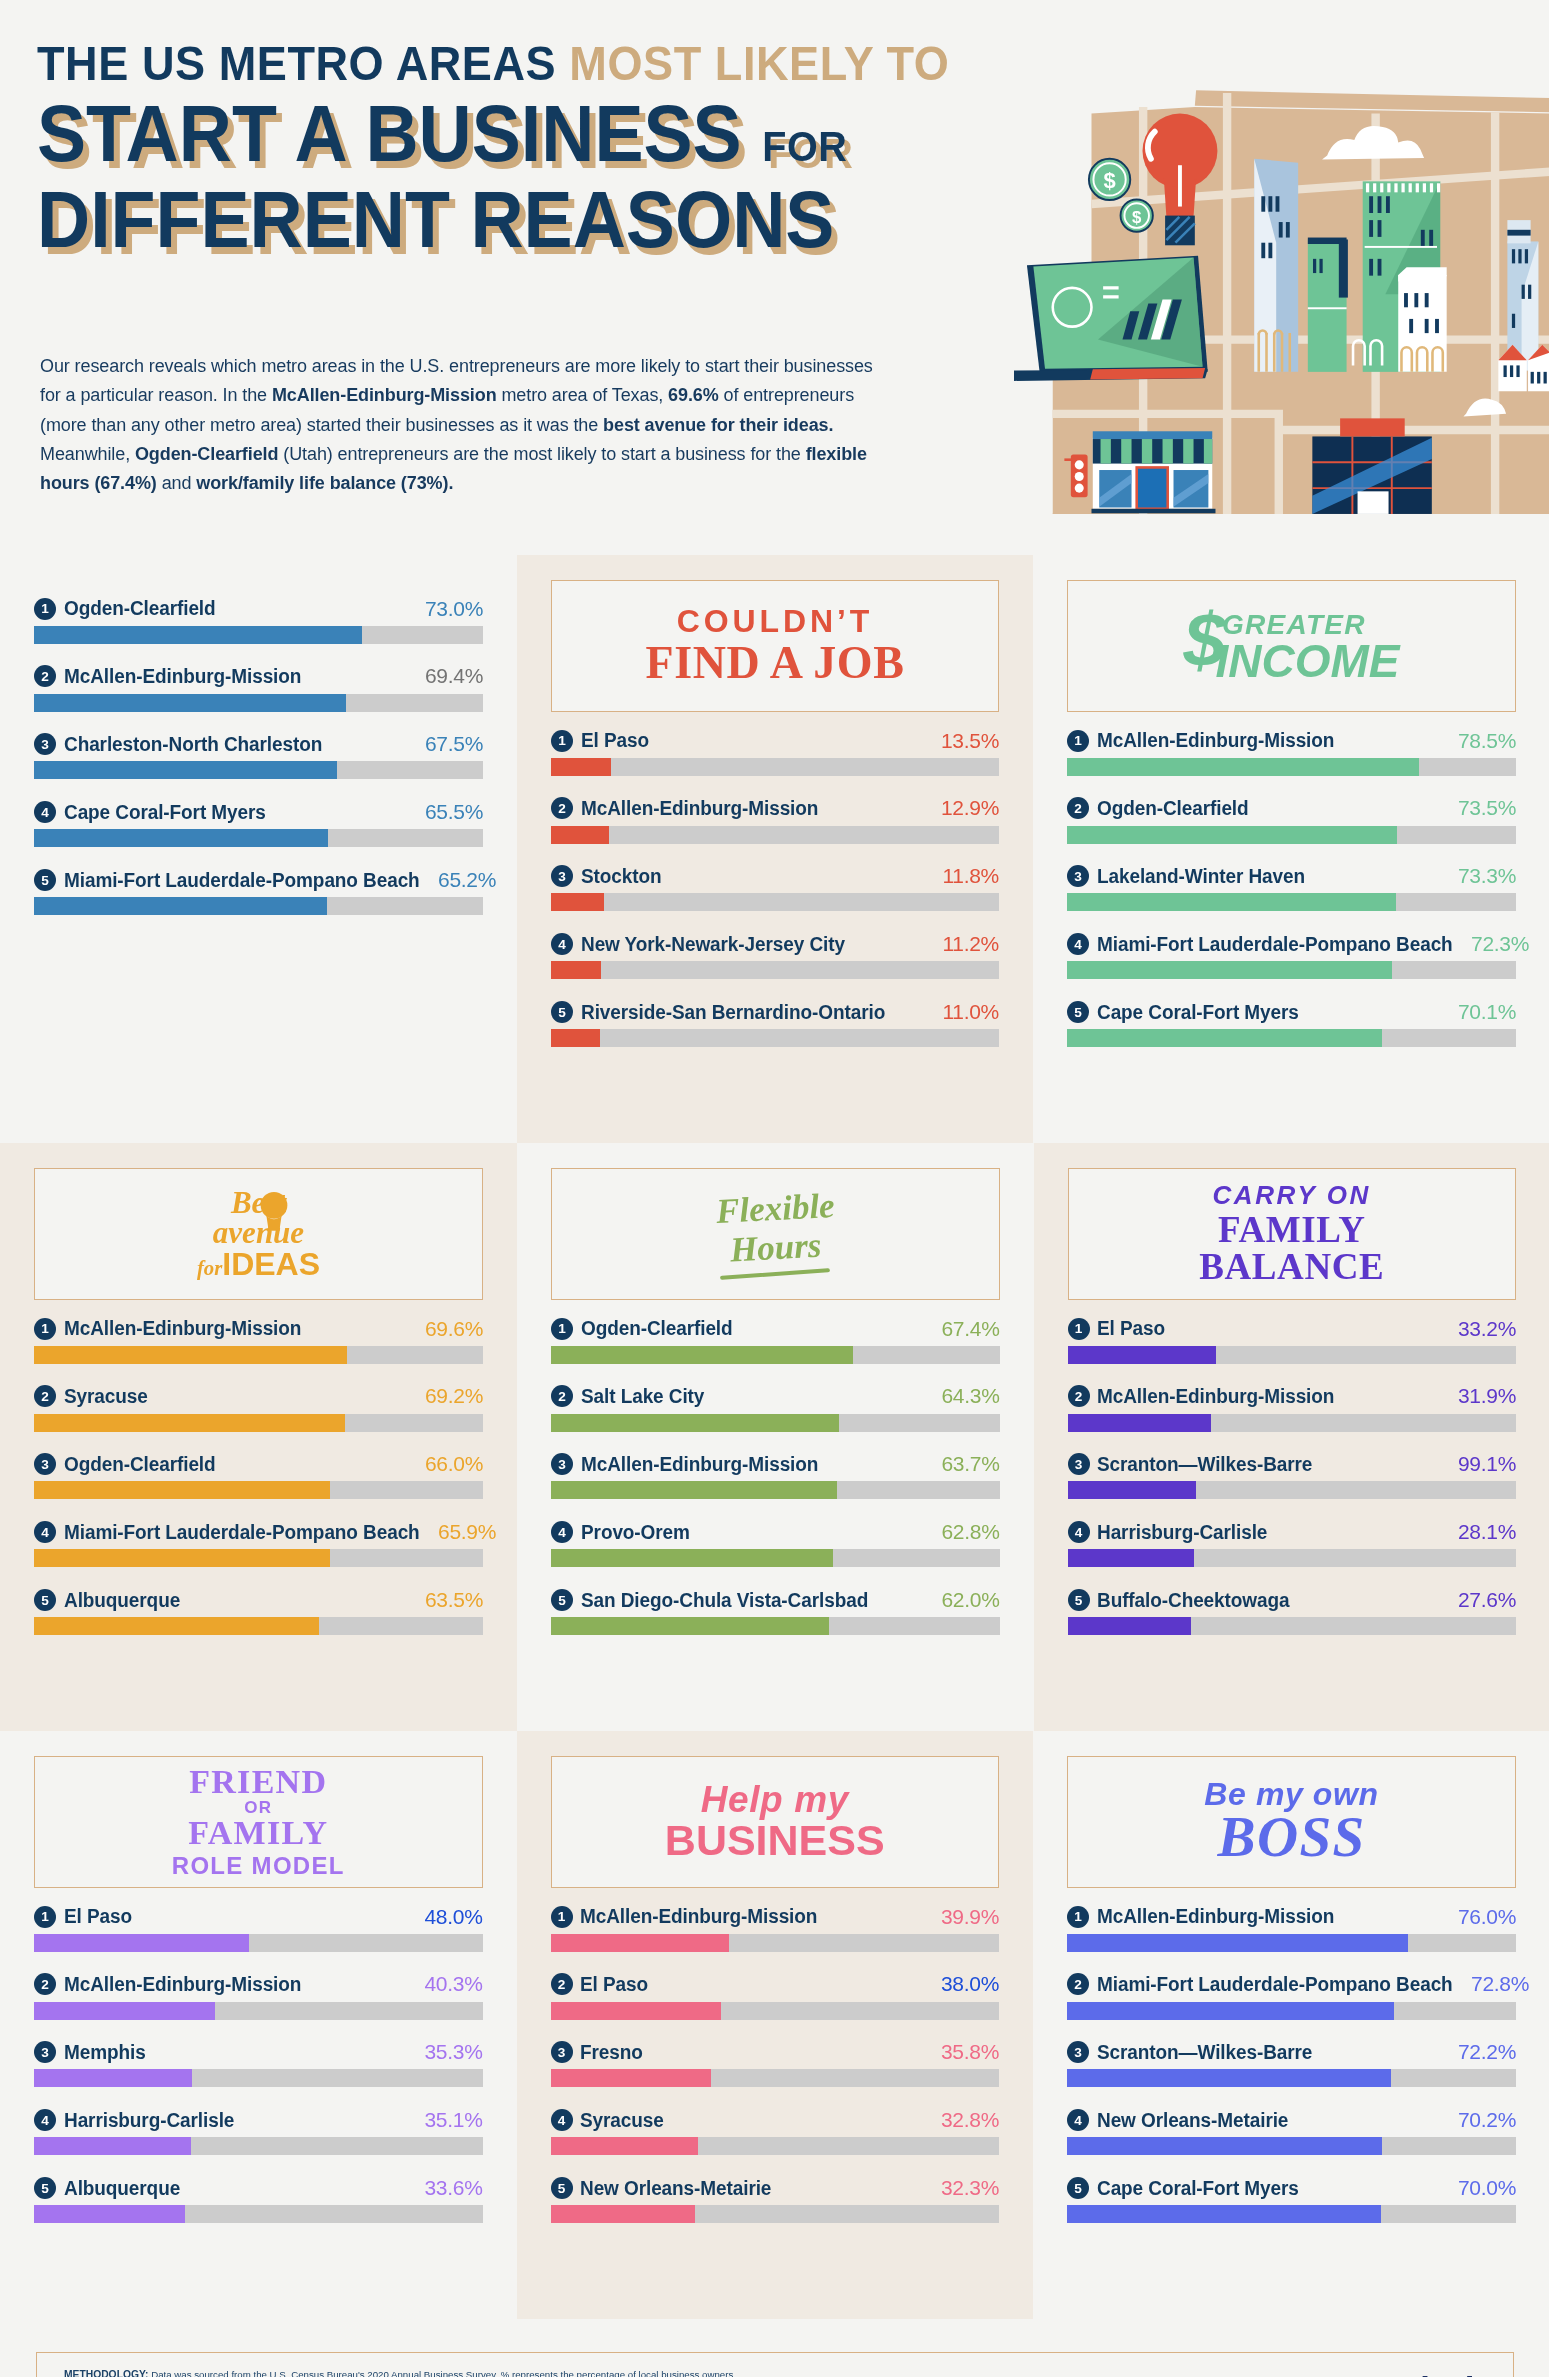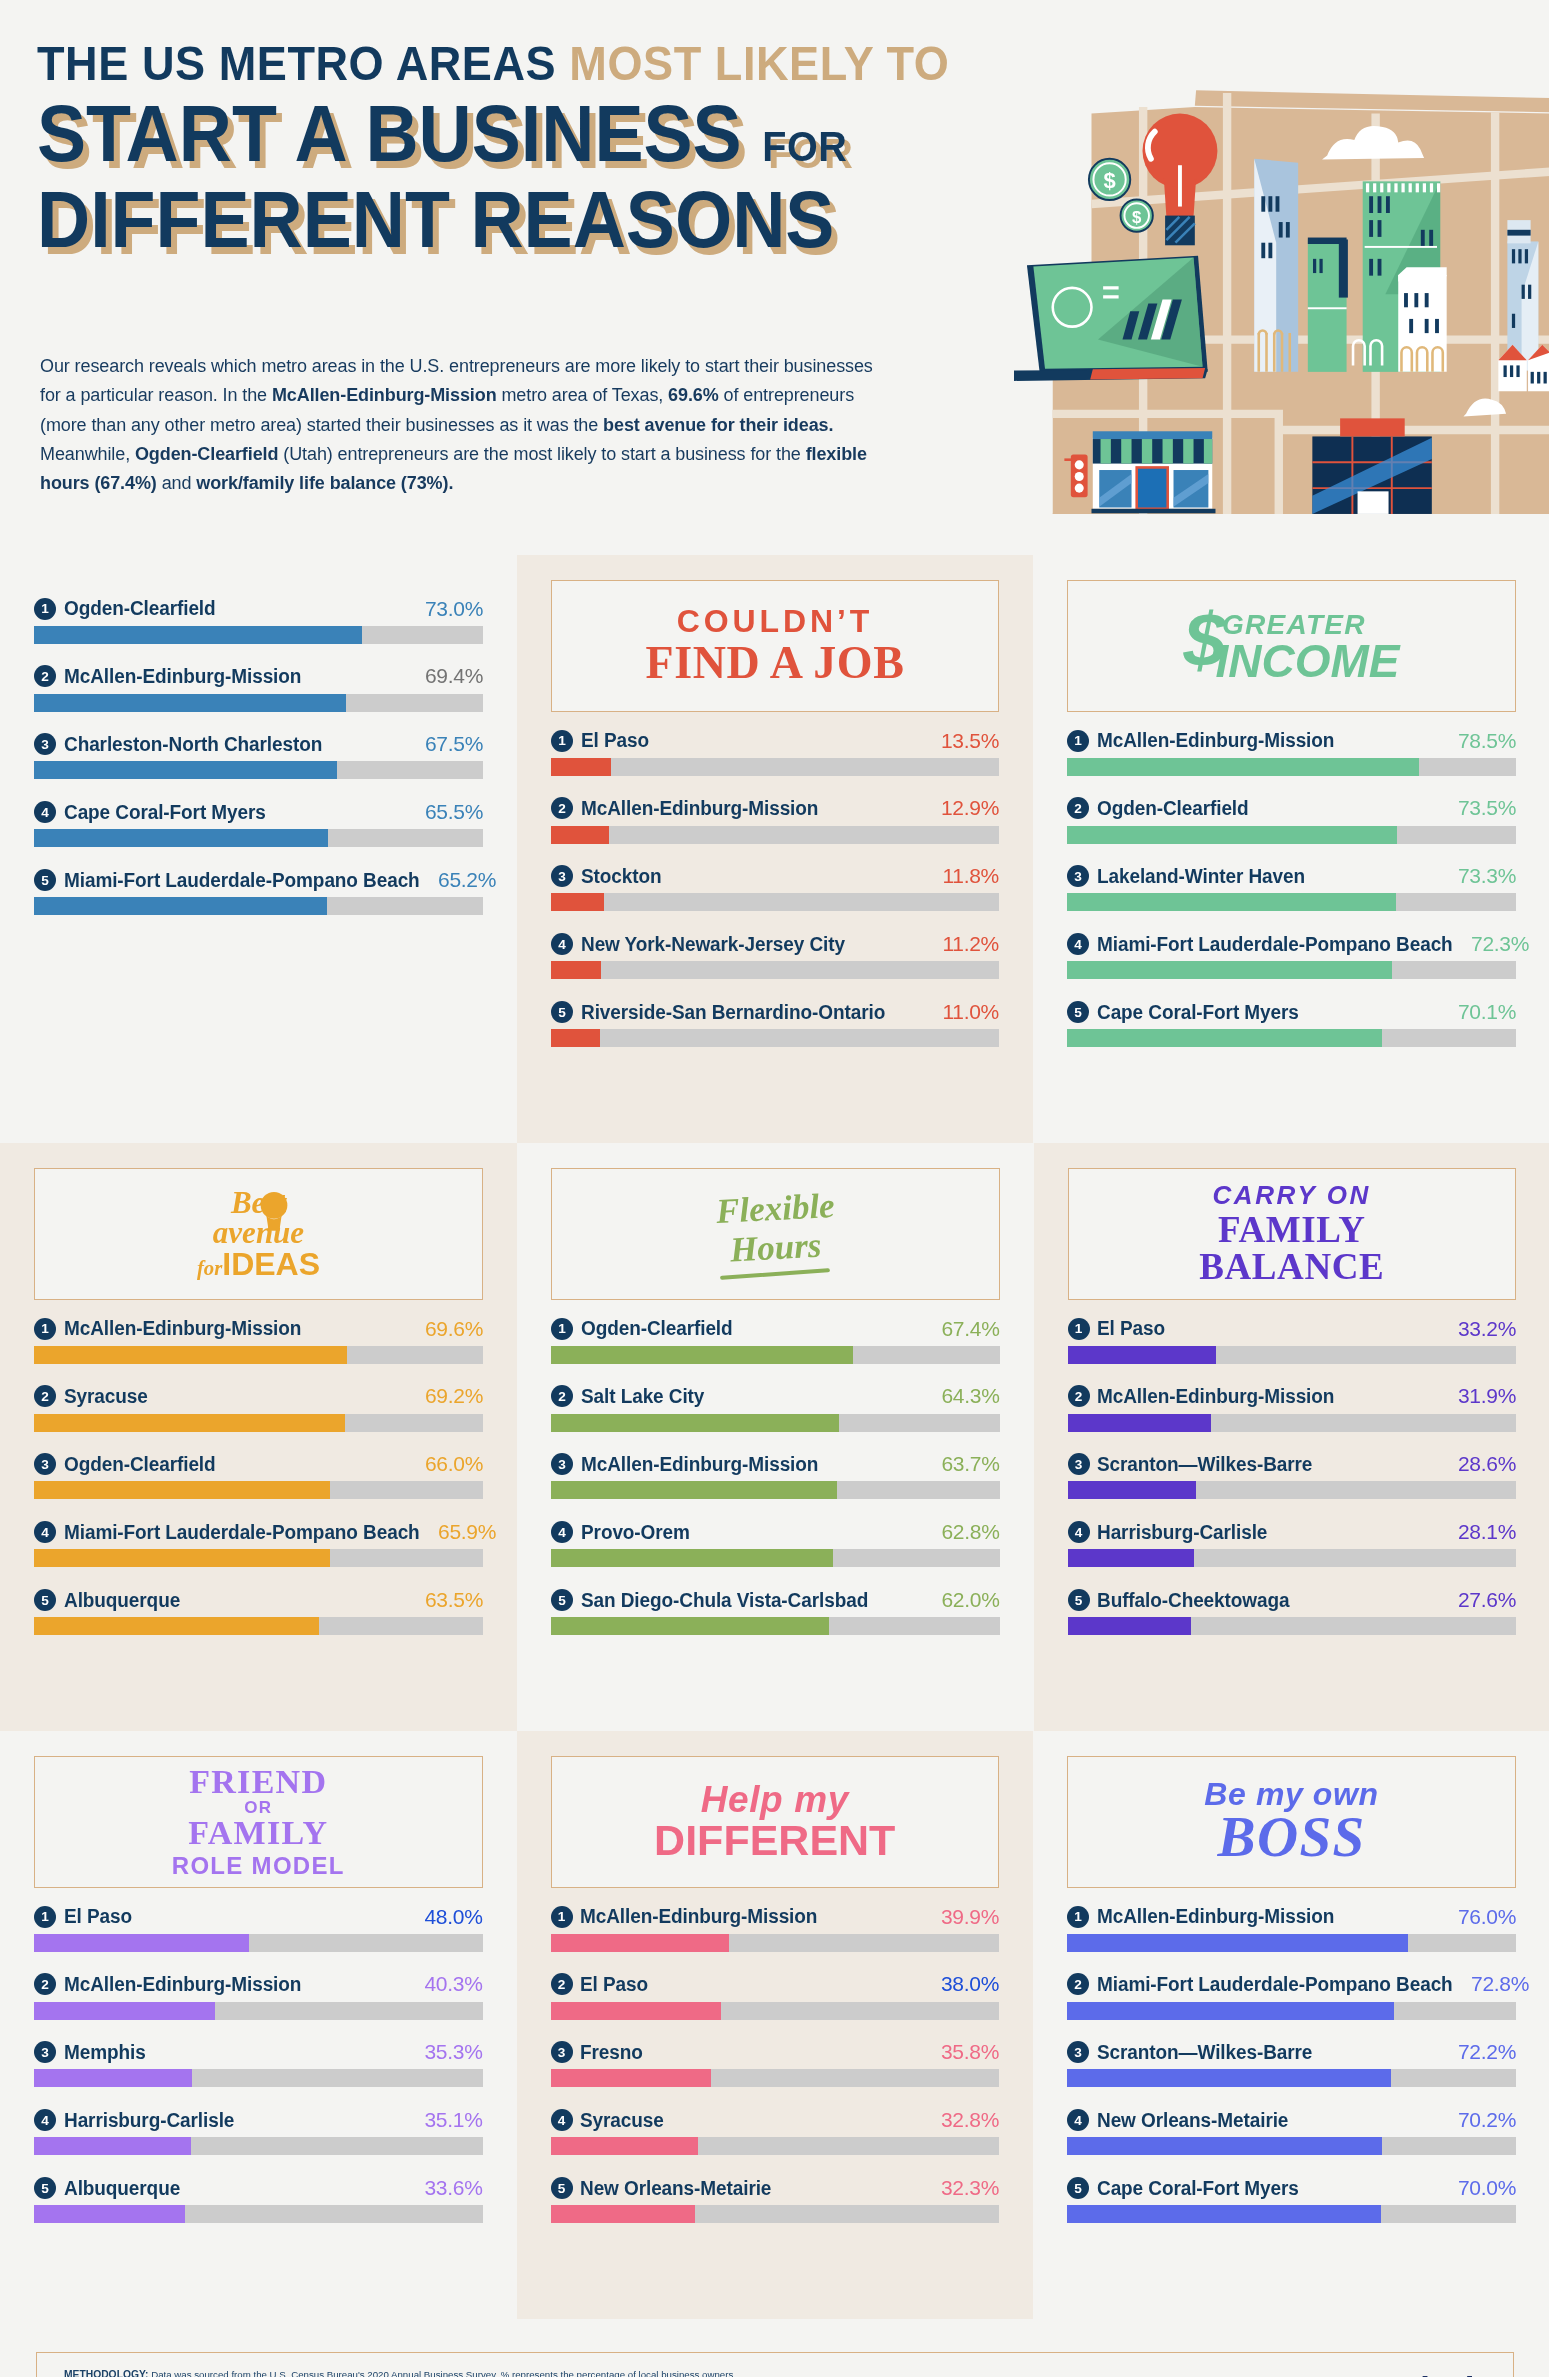--- a/index.html
+++ b/index.html
@@ -840,21 +840,21 @@
               <span class="pct" style="color: rgb(92, 55, 202);">31.9%</span>
             </div>
             <div class="track" style="background: rgb(204, 204, 204);">
               <div class="fill" style="background: rgb(92, 55, 202); width: 31.9%;"></div>
             </div>
           </div>
           <div class="item">
             <div class="item-head">
               <span class="rank">3</span>
               <span class="name">Scranton—Wilkes-Barre</span>
-              <span class="pct" style="color: rgb(92, 55, 202);">28.6%</span>
+              <span class="pct" style="color: rgb(92, 55, 202);">99.1%</span>
             </div>
             <div class="track" style="background: rgb(204, 204, 204);">
               <div class="fill" style="background: rgb(92, 55, 202); width: 28.6%;"></div>
             </div>
           </div>
           <div class="item">
             <div class="item-head">
               <span class="rank">4</span>
               <span class="name">Harrisburg-Carlisle</span>
               <span class="pct" style="color: rgb(92, 55, 202);">28.1%</span>
@@ -938,21 +938,21 @@
               <div class="fill" style="background: rgb(164, 116, 239); width: 33.6%;"></div>
             </div>
           </div>
         </div>
     </div>
 
     <div class="panel shaded">
       <div class="card-title-box">
         <div class="card-title t-comm">
           <div class="l1">Help my</div>
-          <div class="l2">DIFFERENT</div>
+          <div class="l2">BUSINESS</div>
         </div>
       </div>
       <div class="list">
           <div class="item">
             <div class="item-head">
               <span class="rank">1</span>
               <span class="name">McAllen-Edinburg-Mission</span>
               <span class="pct" style="color: rgb(239, 106, 134);">39.9%</span>
             </div>
             <div class="track" style="background: rgb(204, 204, 204);">

